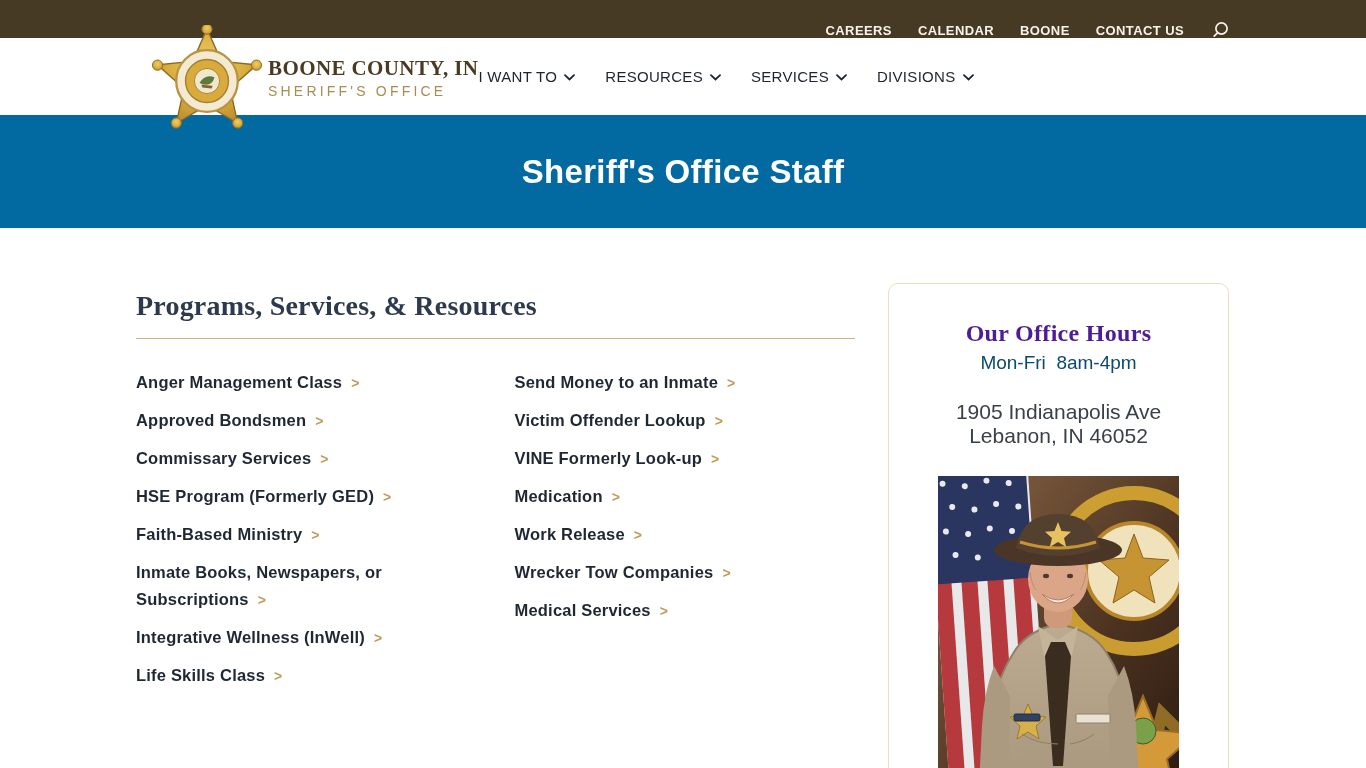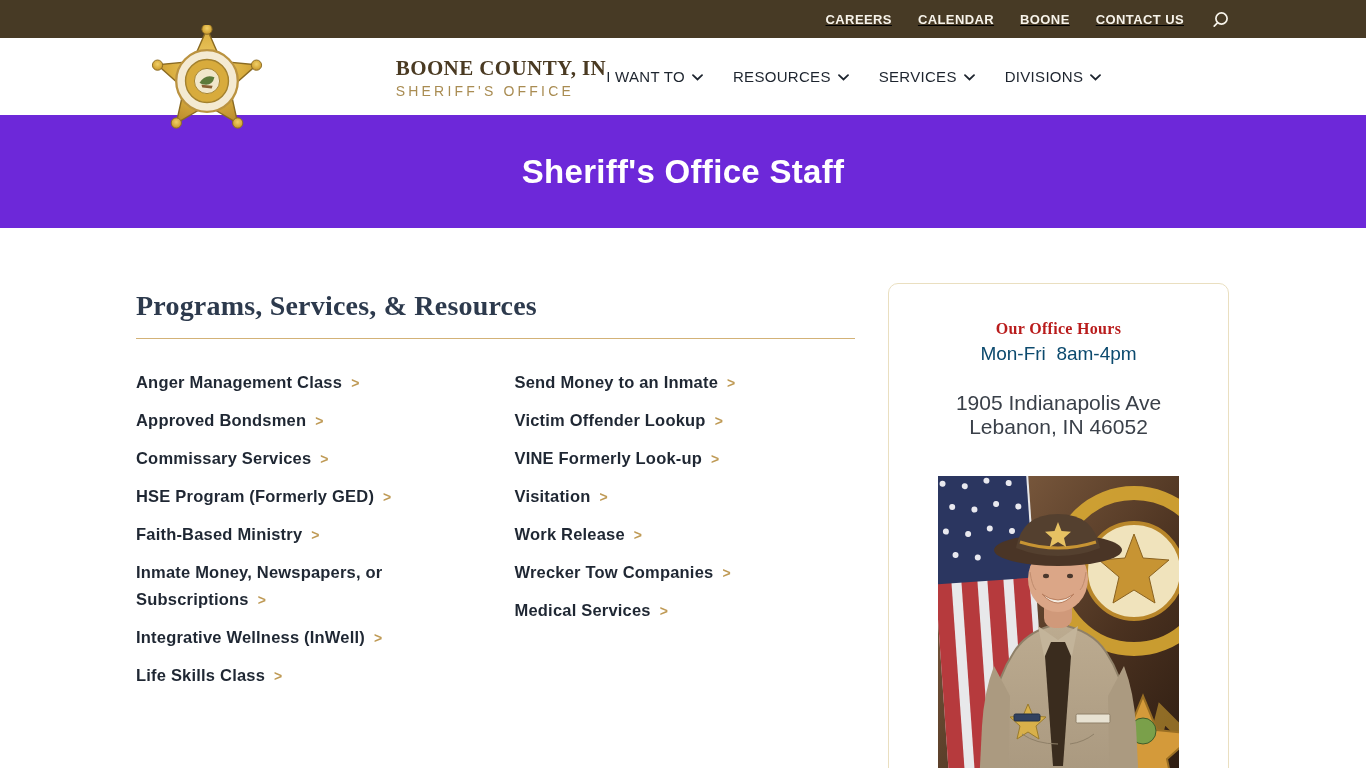--- a/index.html
+++ b/index.html
@@ -3,58 +3,58 @@
 <meta charset="utf-8">
 <style>
   * { margin:0; padding:0; box-sizing:border-box; }
   html,body { width:1366px; height:768px; overflow:hidden; }
   body { font-family:"Liberation Sans", sans-serif; background:#ffffff; position:relative; }
   .page { position:relative; width:1366px; height:768px; overflow:hidden; background:#fff; }
   .container { width:1092px; margin:0 auto; position:relative; height:100%; }
 
   
   .topbar { height:38px; background:#473a25; }
-  .topbar-inner { display:flex; align-items:center; justify-content:flex-end; gap:26px;text-decoration:underline; }
+  .topbar-inner { display:flex; align-items:flex-end; justify-content:flex-end; gap:26px; }
   .topbar-link { color:#f7f3ea; font-size:13px; font-weight:bold; letter-spacing:.4px;
                  text-decoration:none; cursor:pointer; }
   .search-btn { display:flex; align-items:center; cursor:pointer; margin-left:2px; }
 
   
   .header { height:77px; background:#ffffff; position:relative; z-index:5; }
-  .header-inner { display:flex; align-items:center; justify-content:center; }
+  .header-inner { display:flex; align-items:center; justify-content:flex-start; }
   .logo { display:flex; align-items:center; cursor:pointer; text-decoration:none; }
   .badge-wrap { position:absolute; left:14px; top:-13px; width:112px; height:112px; z-index:9; }
   .logo-text { margin-left:131px; padding-top:2px; }
   .logo-line1 { font-family:"Liberation Serif", serif; font-weight:bold; font-size:21px;
                 color:#4a3a22; letter-spacing:.4px; }
   .logo-line2 { font-size:14px; color:#a98c52; letter-spacing:3.2px; margin-top:2px; font-weight:500; }
   .nav { display:flex; align-items:center; gap:30px; }
   .nav-item { display:flex; align-items:center; gap:7px; color:#1d242e; font-size:15px;
               font-weight:normal; letter-spacing:.3px; text-decoration:none; cursor:pointer; }
   .nav-item svg { margin-top:2px; }
 
   
-  .hero { height:113px; background:#6d28d9; display:flex; align-items:center; justify-content:center; }
+  .hero { height:113px; background:#0369a1; display:flex; align-items:center; justify-content:center; }
   .hero h1 { color:#ffffff; font-size:33px; font-weight:bold; letter-spacing:.3px; }
 
   
   .content { position:absolute; left:136px; top:290px; width:720px; }
   .section-heading { font-family:"Liberation Serif", serif; font-size:28px; font-weight:600;
                      color:#2d3a4d; letter-spacing:.2px; }
   .gold-divider { border:none; border-top:1px solid #d3b277; margin-top:16px; width:719px; }
   .links-cols { display:flex; gap:37px; margin-top:30px; }
   .col { list-style:none; width:350px; }
   .plink { margin-bottom:10px; line-height:27px; cursor:pointer; }
   .plink-label { color:#1f2733; font-size:16.5px; font-weight:600; letter-spacing:.2px; }
   .chev { color:#bf9a55; font-size:14px; font-weight:600; margin-left:9px; }
 
   
   .card { position:absolute; left:888px; top:283px; width:341px; height:720px;
           border:1px solid #eadfc0; border-radius:10px; background:#fff; text-align:center; }
-  .hours-title { font-family:"Liberation Serif", serif; color:#b91c1c; font-size:16px;
+  .hours-title { font-family:"Liberation Serif", serif; color:#4c1d95; font-size:24px;
                  font-weight:bold; margin-top:36px; letter-spacing:.3px; }
   .hours-value { color:#0c4a6e; font-size:19px; margin-top:5px; }
   .addr { margin-top:26px; color:#3a4049; font-size:21px; line-height:24px; }
   .photo { position:absolute; left:49px; top:192px; width:241px; height:330px; overflow:hidden; }
 </style>
 </head>
 <body>
 
 <div class="page">
 
@@ -140,29 +140,29 @@
   <div class="content">
     <h2 class="section-heading">Programs, Services, &amp; Resources</h2>
     <hr class="gold-divider">
     <div class="links-cols">
       <ul class="col">
         <li class="plink"><span class="plink-label">Anger Management Class</span><span class="chev">&gt;</span></li>
         <li class="plink"><span class="plink-label">Approved Bondsmen</span><span class="chev">&gt;</span></li>
         <li class="plink"><span class="plink-label">Commissary Services</span><span class="chev">&gt;</span></li>
         <li class="plink"><span class="plink-label">HSE Program (Formerly GED)</span><span class="chev">&gt;</span></li>
         <li class="plink"><span class="plink-label">Faith-Based Ministry</span><span class="chev">&gt;</span></li>
-        <li class="plink"><span class="plink-label">Inmate Money, Newspapers, or Subscriptions</span><span class="chev">&gt;</span></li>
+        <li class="plink"><span class="plink-label">Inmate Books, Newspapers, or Subscriptions</span><span class="chev">&gt;</span></li>
         <li class="plink"><span class="plink-label">Integrative Wellness (InWell)</span><span class="chev">&gt;</span></li>
         <li class="plink"><span class="plink-label">Life Skills Class</span><span class="chev">&gt;</span></li>
       </ul>
       <ul class="col">
         <li class="plink"><span class="plink-label">Send Money to an Inmate</span><span class="chev">&gt;</span></li>
         <li class="plink"><span class="plink-label">Victim Offender Lookup</span><span class="chev">&gt;</span></li>
         <li class="plink"><span class="plink-label">VINE Formerly Look-up</span><span class="chev">&gt;</span></li>
-        <li class="plink"><span class="plink-label">Visitation</span><span class="chev">&gt;</span></li>
+        <li class="plink"><span class="plink-label">Medication</span><span class="chev">&gt;</span></li>
         <li class="plink"><span class="plink-label">Work Release</span><span class="chev">&gt;</span></li>
         <li class="plink"><span class="plink-label">Wrecker Tow Companies</span><span class="chev">&gt;</span></li>
         <li class="plink"><span class="plink-label">Medical Services</span><span class="chev">&gt;</span></li>
       </ul>
     </div>
   </div>
 
   <aside class="card">
     <h3 class="hours-title">Our Office Hours</h3>
     <div class="hours-value">Mon-Fri&nbsp; 8am-4pm</div>

